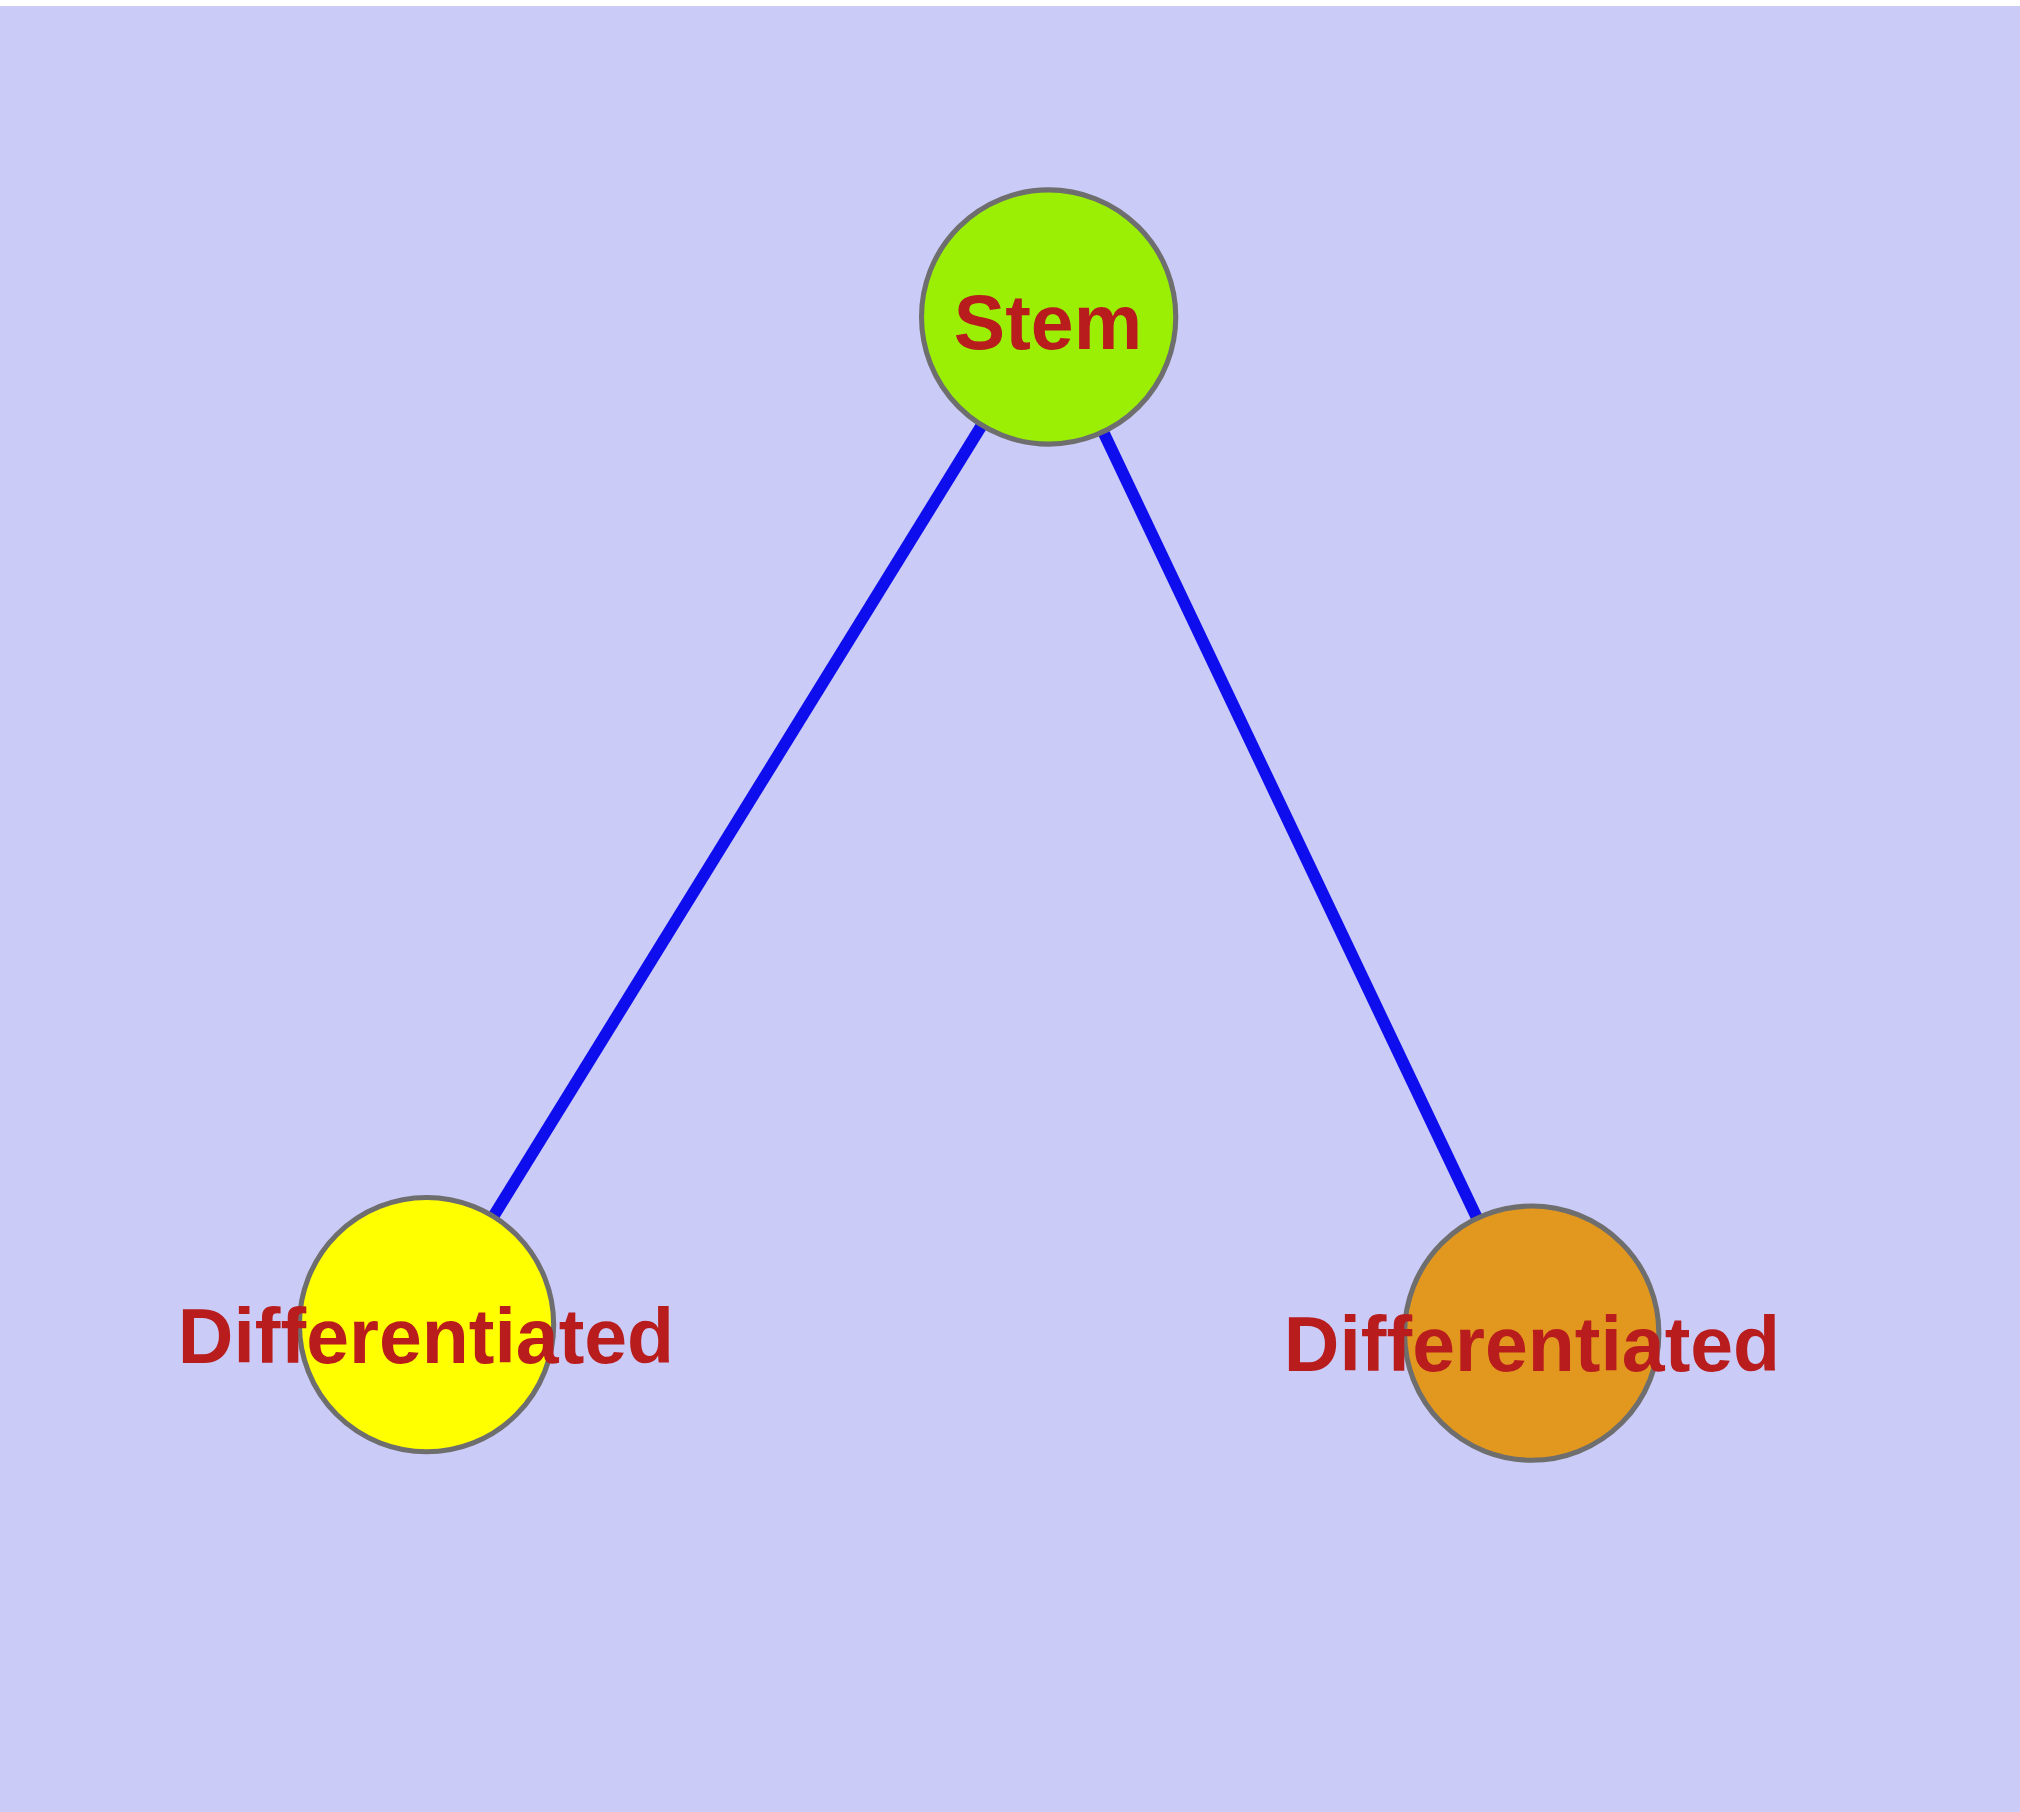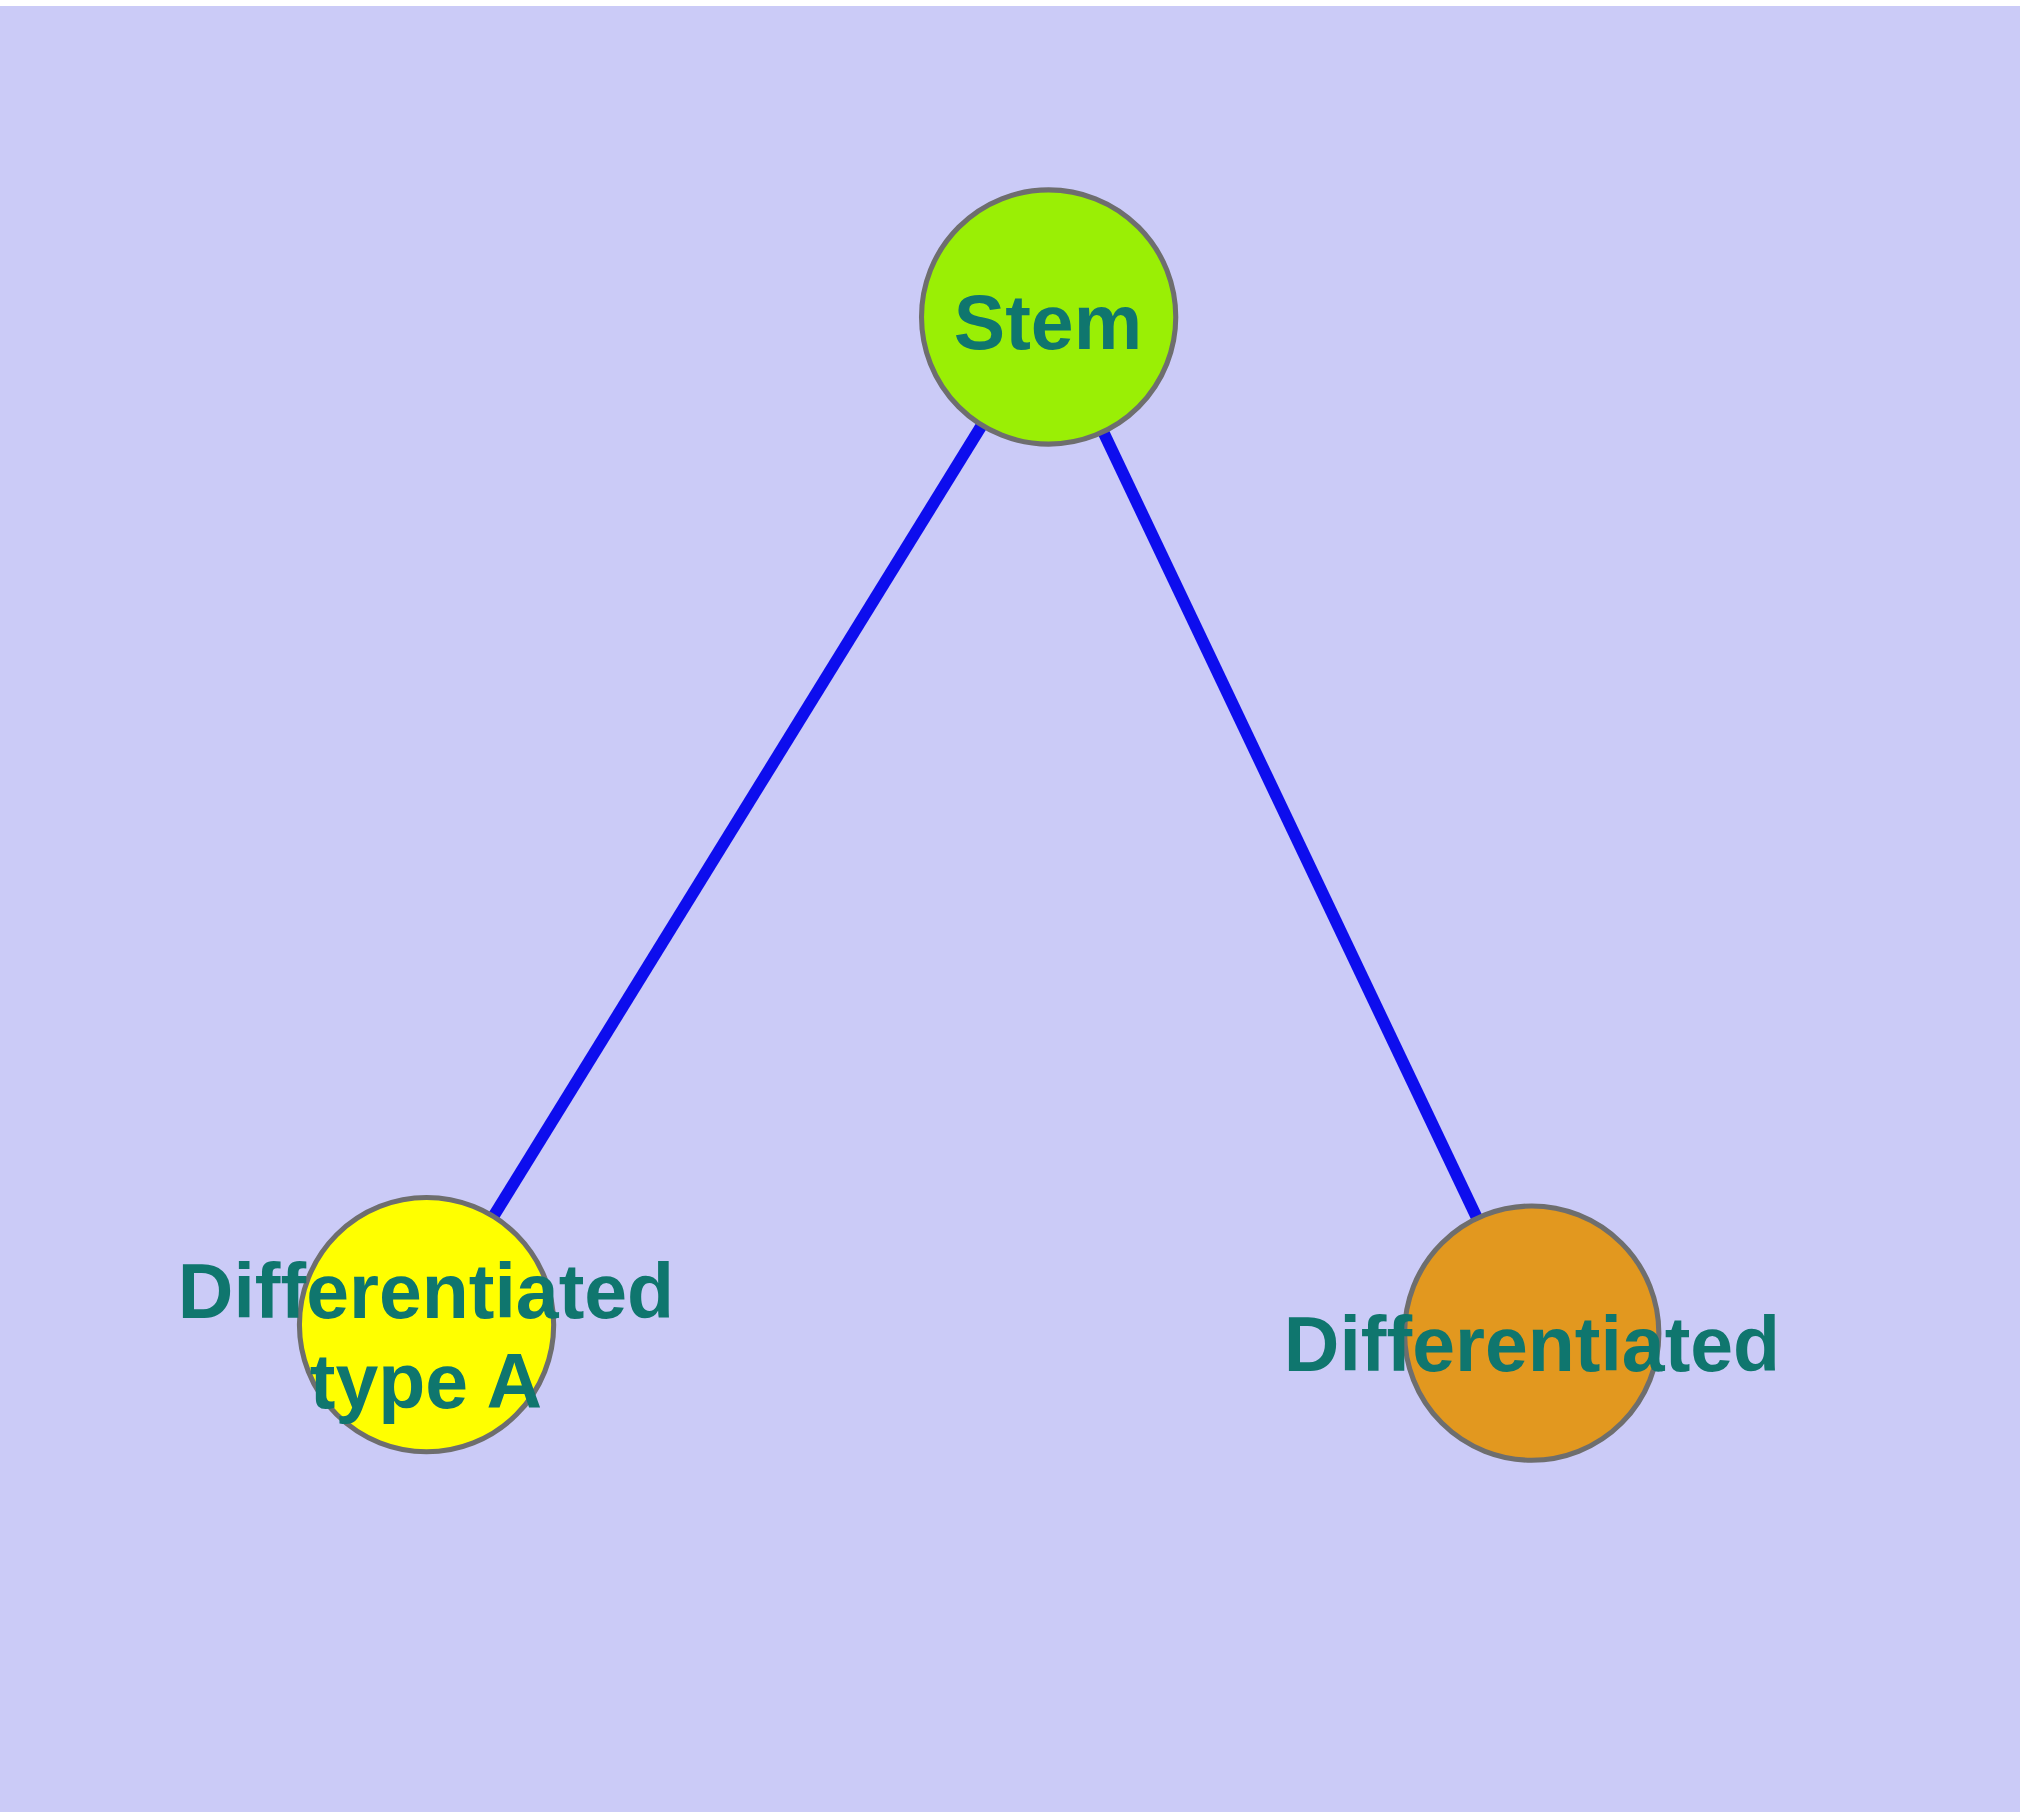--- a/index.html
+++ b/index.html
@@ -37,21 +37,21 @@
   svg.graph line {
     stroke-width: 14px;
   }
   svg.graph circle {
     stroke: #6e6e6e;
     stroke-width: 6px;
   }
   .node-label {
     position: absolute;
     transform: translate(-50%, -50%);
-    color: #0f766e;
+    color: #b91c1c;
     font-weight: bold;
     font-size: 77px;
     line-height: 1.17;
     text-align: center;
     white-space: nowrap;
     z-index: 2;
   }
 </style>
 </head>
 <body>
@@ -69,20 +69,19 @@
     <circle cx="503" cy="1563" r="150" fill="#ffff00"></circle>
     <circle cx="1807" cy="1573" r="150" fill="#e2981f"></circle>
   </svg>
 
   <div class="node-label" style="left:1048px; top:322px;">
     <div>Stem</div>
   </div>
 
   <div class="node-label" style="left:426px; top:1336px;">
     <div>Differentiated</div>
-    <div>type A</div>
   </div>
 
   <div class="node-label" style="left:1532px; top:1344px;">
     <div>Differentiated</div>
   </div>
 </div>
 
 
 </body></html>

